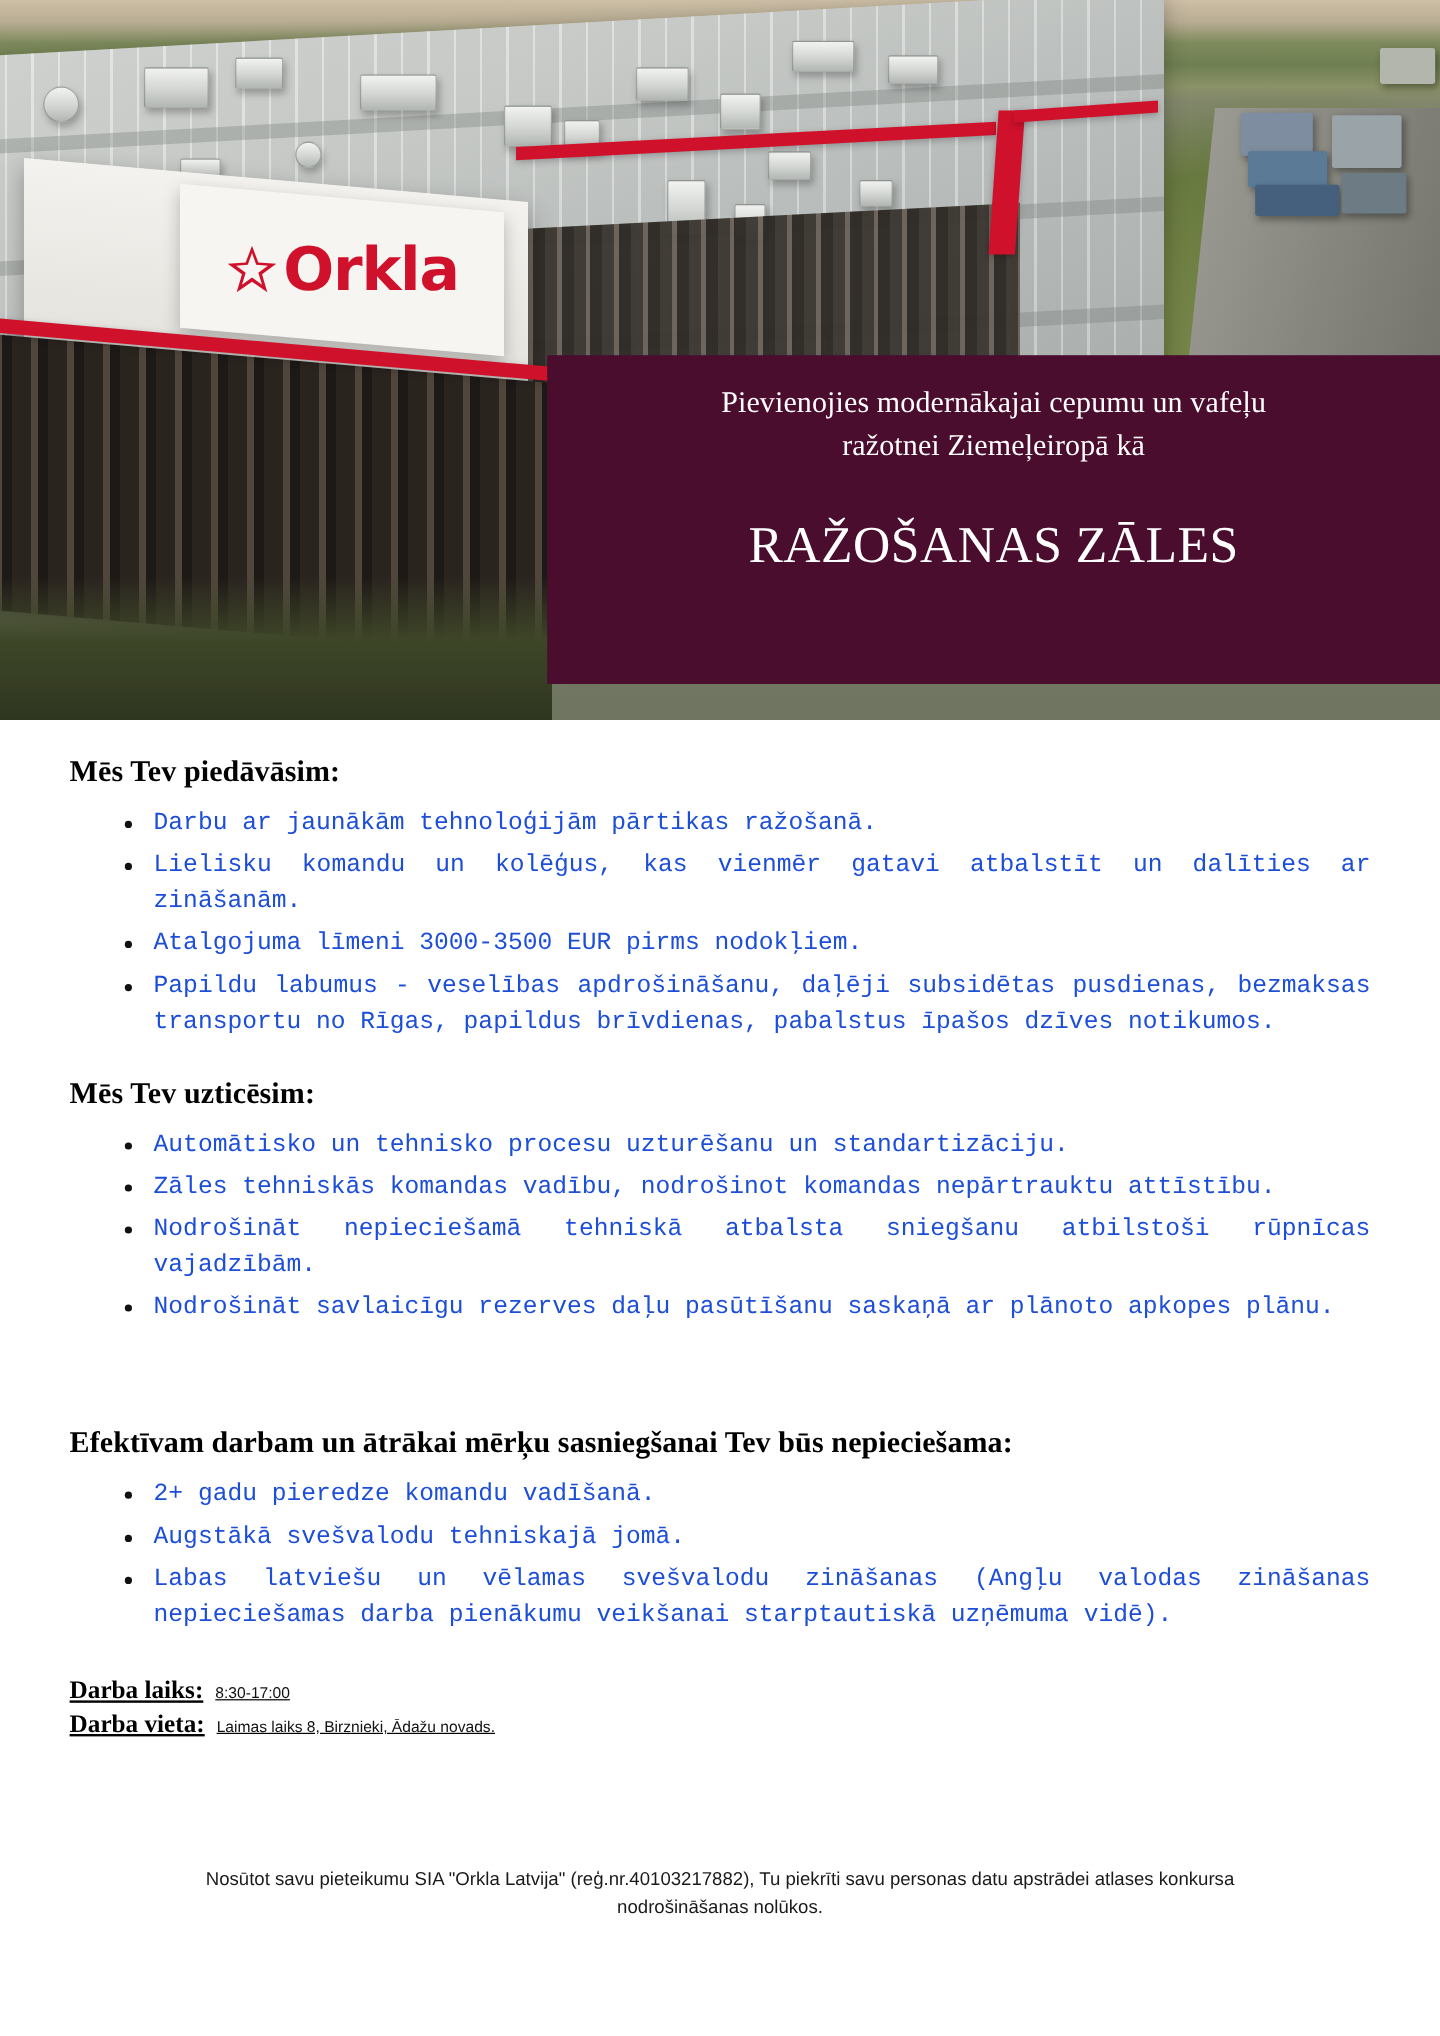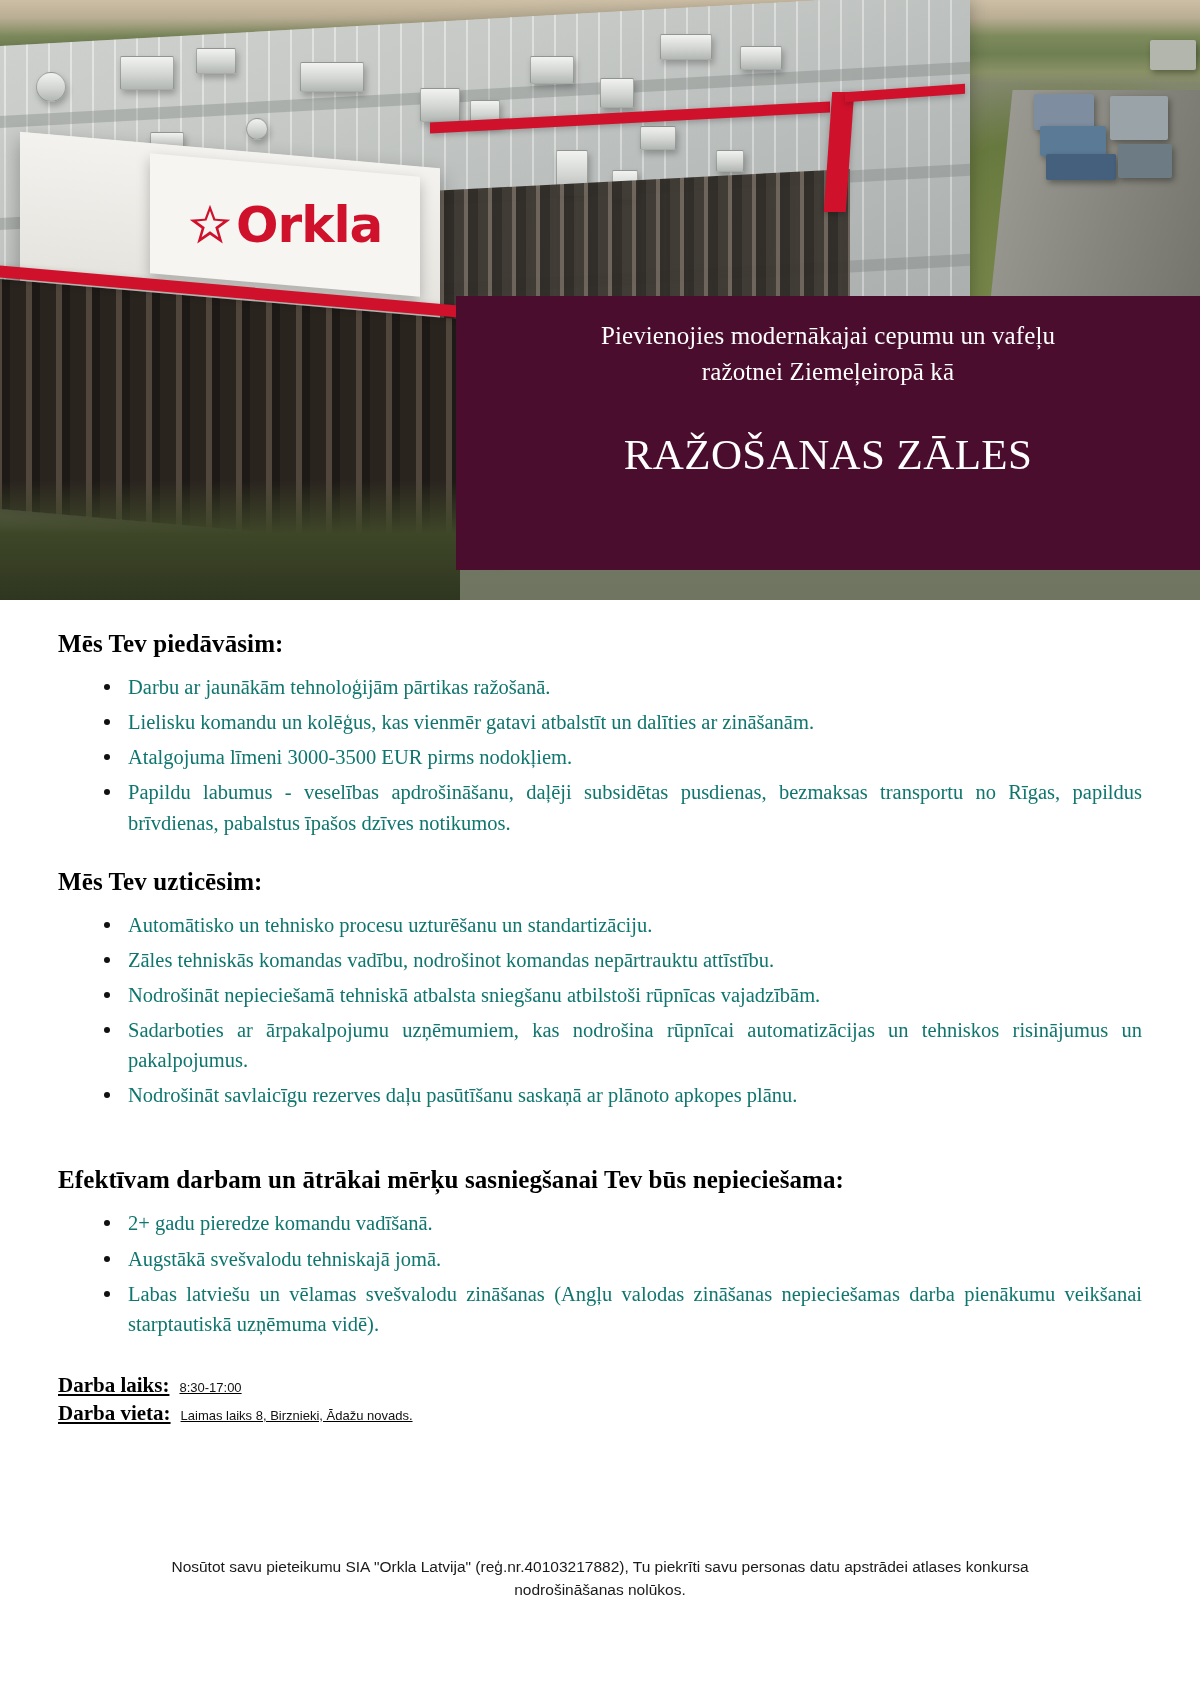--- a/index.html
+++ b/index.html
@@ -222,33 +222,33 @@
 
   h2.section-title {
     font-family: "Liberation Serif", serif;
     font-size: 25px;
     font-weight: 700;
     color: #000;
     margin-top: 30px;
     margin-bottom: 14px;
     letter-spacing: .1px;
   }
-  h2.section-title.gap-big { margin-top: 56px; }
+  h2.section-title.gap-big { margin-top: 84px; }
 
   ul.bullets {
     list-style: none;
     margin: 0 0 0 40px;
     padding: 0;
   }
   ul.bullets li {
     position: relative;
-    font-family: Liberation Serif, serif;
+    font-family: Liberation Mono, monospace;
     font-size: 20.5px;
     line-height: 1.47;
-    color: #0f766e;
+    color: #1d4ed8;
     padding-left: 30px;
     margin-bottom: 5px;
     text-align: justify;
     text-justify: inter-word;
   }
   ul.bullets li::before {
     content: "";
     position: absolute;
     left: 6px;
     top: 12px;
@@ -380,21 +380,20 @@
       <li>Lielisku komandu un kolēģus, kas vienmēr gatavi atbalstīt un dalīties ar zināšanām.</li>
       <li>Atalgojuma līmeni 3000-3500 EUR pirms nodokļiem.</li>
       <li>Papildu labumus - veselības apdrošināšanu, daļēji subsidētas pusdienas, bezmaksas transportu no Rīgas, papildus brīvdienas, pabalstus īpašos dzīves notikumos.</li>
     </ul>
 
     <h2 class="section-title">Mēs Tev uzticēsim:</h2>
     <ul class="bullets">
       <li>Automātisko un tehnisko procesu uzturēšanu un standartizāciju.</li>
       <li>Zāles tehniskās komandas vadību, nodrošinot komandas nepārtrauktu attīstību.</li>
       <li>Nodrošināt nepieciešamā tehniskā atbalsta sniegšanu atbilstoši rūpnīcas vajadzībām.</li>
-      <li>Sadarboties ar ārpakalpojumu uzņēmumiem, kas nodrošina rūpnīcai automatizācijas un tehniskos risinājumus un pakalpojumus.</li>
       <li>Nodrošināt savlaicīgu rezerves daļu pasūtīšanu saskaņā ar plānoto apkopes plānu.</li>
     </ul>
 
     <h2 class="section-title gap-big">Efektīvam darbam un ātrākai mērķu sasniegšanai Tev būs nepieciešama:</h2>
     <ul class="bullets">
       <li>2+ gadu pieredze komandu vadīšanā.</li>
       <li>Augstākā svešvalodu tehniskajā jomā.</li>
       <li>Labas latviešu un vēlamas svešvalodu zināšanas (Angļu valodas zināšanas nepieciešamas darba pienākumu veikšanai starptautiskā uzņēmuma vidē).</li>
     </ul>
 

